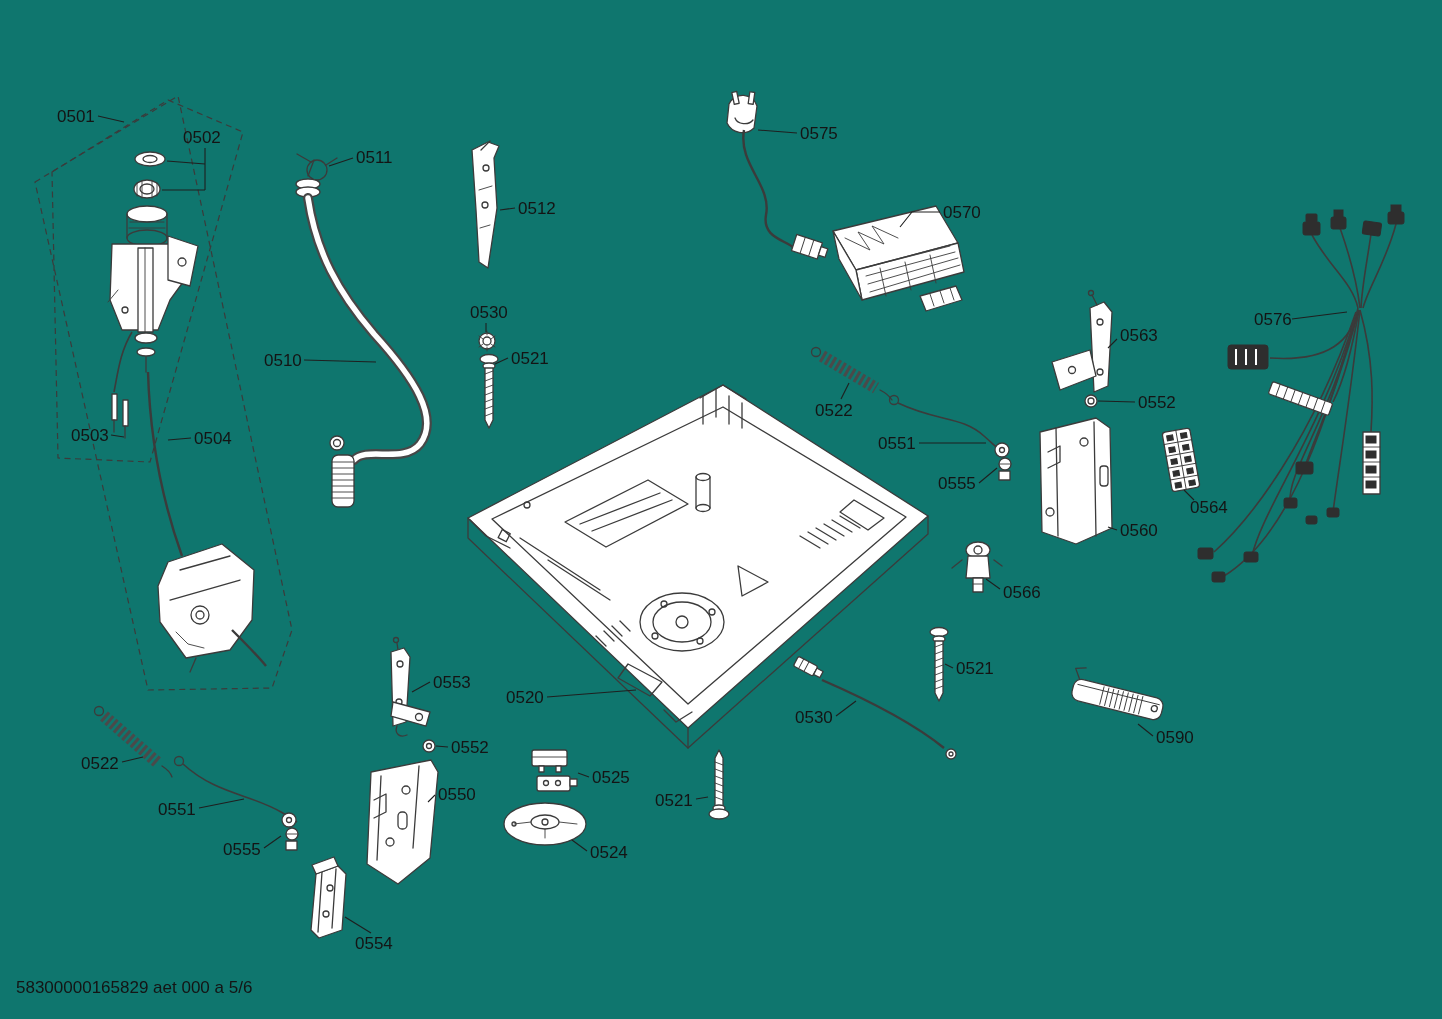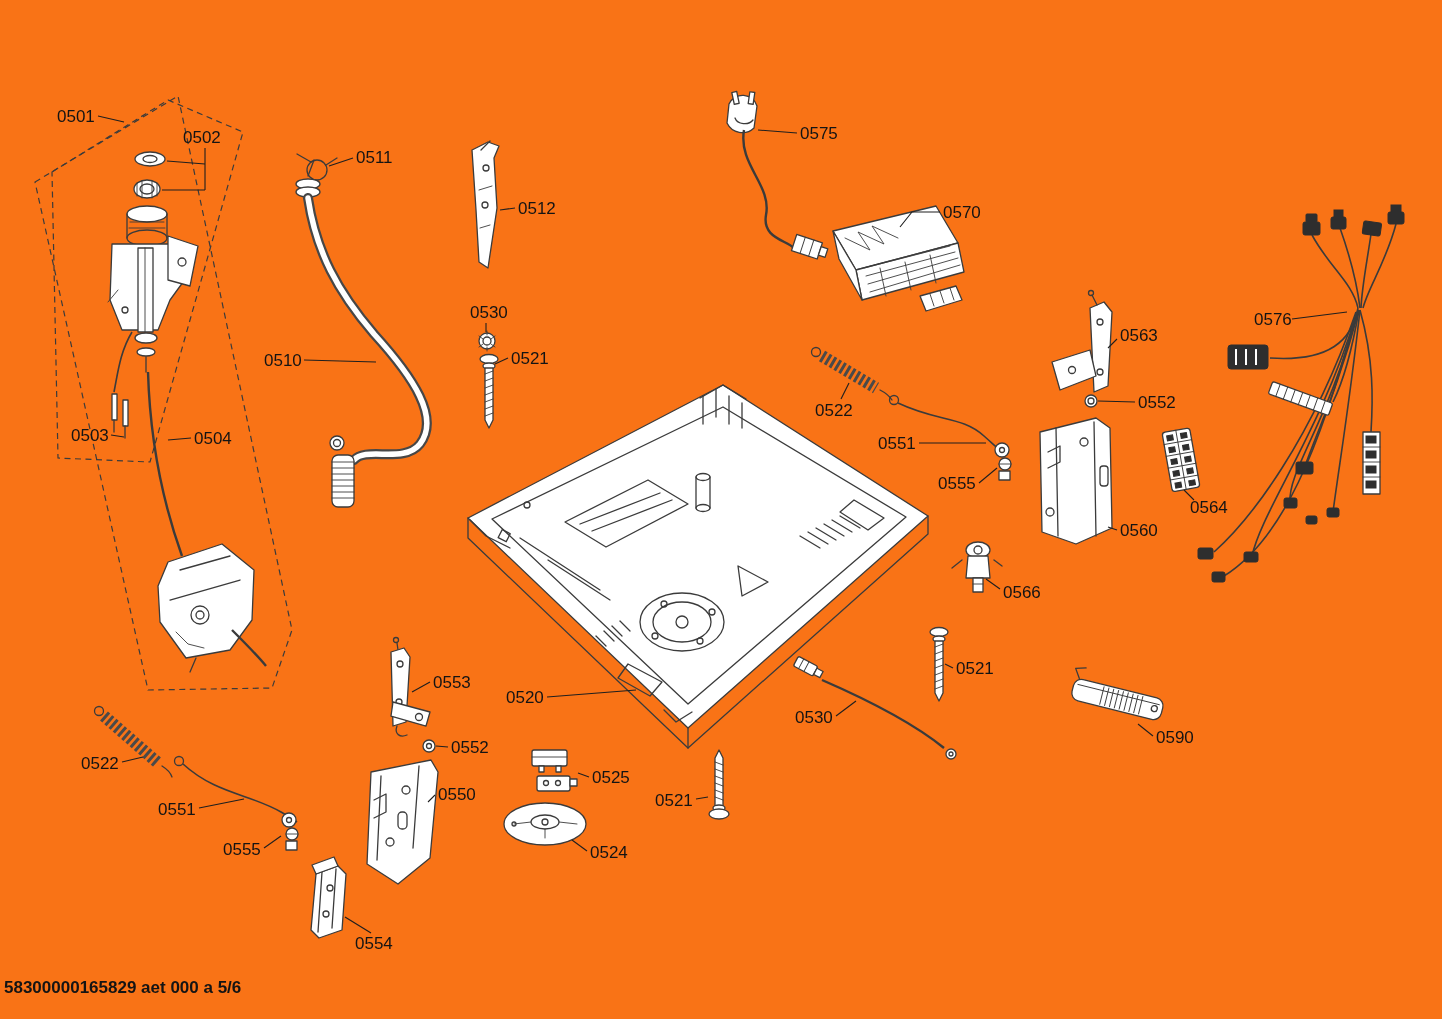--- a/index.html
+++ b/index.html
@@ -1,31 +1,31 @@
 <!DOCTYPE html>
 <html><head>
 <meta charset="utf-8">
 <style>
   html,body{margin:0;padding:0;background:#fff;}
-  #page{position:relative;width:1442px;height:1019px;background:#f97316;overflow:hidden;
+  #page{position:relative;width:1442px;height:1019px;background:#0f766e;overflow:hidden;
         font-family:"Liberation Sans",sans-serif;text-align:center;}
   svg{position:absolute;left:0;top:0;}
   .ln{fill:none;stroke:#3b3b3b;stroke-width:1.3;stroke-linejoin:round;stroke-linecap:round;}
   .thin{stroke-width:0.9;}
   .fw{fill:#fff;stroke:#3b3b3b;stroke-width:1.3;stroke-linejoin:round;}
   .fd{fill:#2e2e2e;stroke:#2e2e2e;stroke-width:1;}
   .dash{fill:none;stroke:#3b3b3b;stroke-width:1.2;stroke-dasharray:6 4.5;}
   .lead{fill:none;stroke:#1f1f1f;stroke-width:1.1;}
   .lbl{font:17px "Liberation Sans",sans-serif;fill:#141414;}
   .coil{fill:none;stroke:#4a4a4a;stroke-width:12;stroke-dasharray:3 2.6;}
   .hose{fill:none;stroke:#474747;stroke-width:10;stroke-linecap:round;}
   .hosein{fill:none;stroke:#fff;stroke-width:5.5;stroke-linecap:round;}
   .wire{fill:none;stroke:#3b3b3b;stroke-width:1.6;}
   .wire2{fill:none;stroke:#3b3b3b;stroke-width:2.4;}
-  #doc-number{position:absolute;left:4px;top:978px;font-size:17px;color:#141414;font-weight:bold;}
+  #doc-number{position:absolute;left:16px;top:978px;font-size:17px;color:#141414;}
 </style>
 </head>
 <body>
 
 <div id="page">
 <svg width="1442" height="1019" viewBox="0 0 1442 1019">
 
   <g>
     <polygon class="dash" points="52,172 168,100 243,132 150,462 58,458"></polygon>
     <polygon class="dash" points="35,182 178,96 292,630 272,688 148,690"></polygon>

